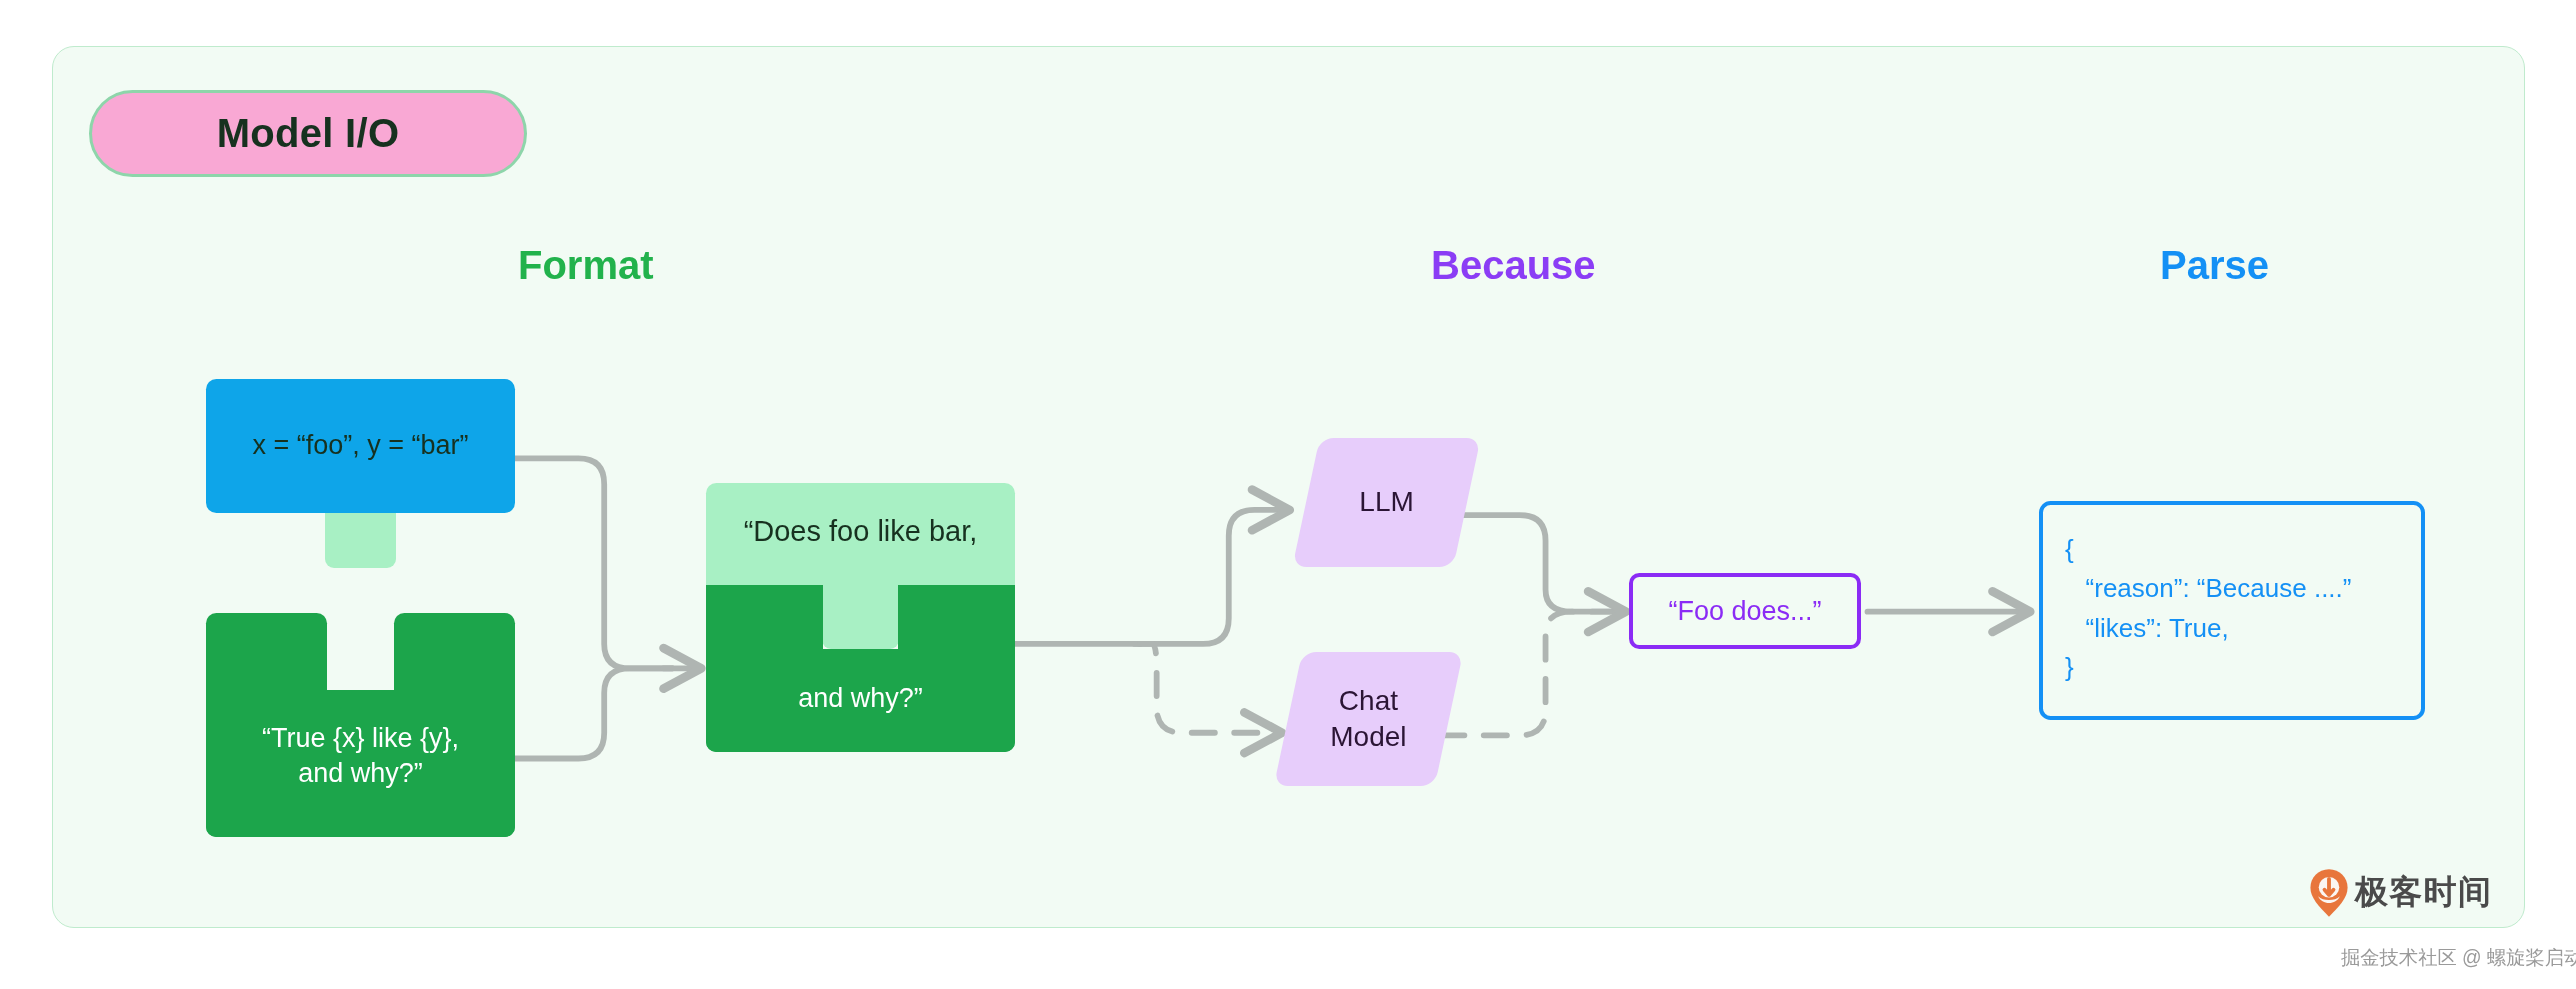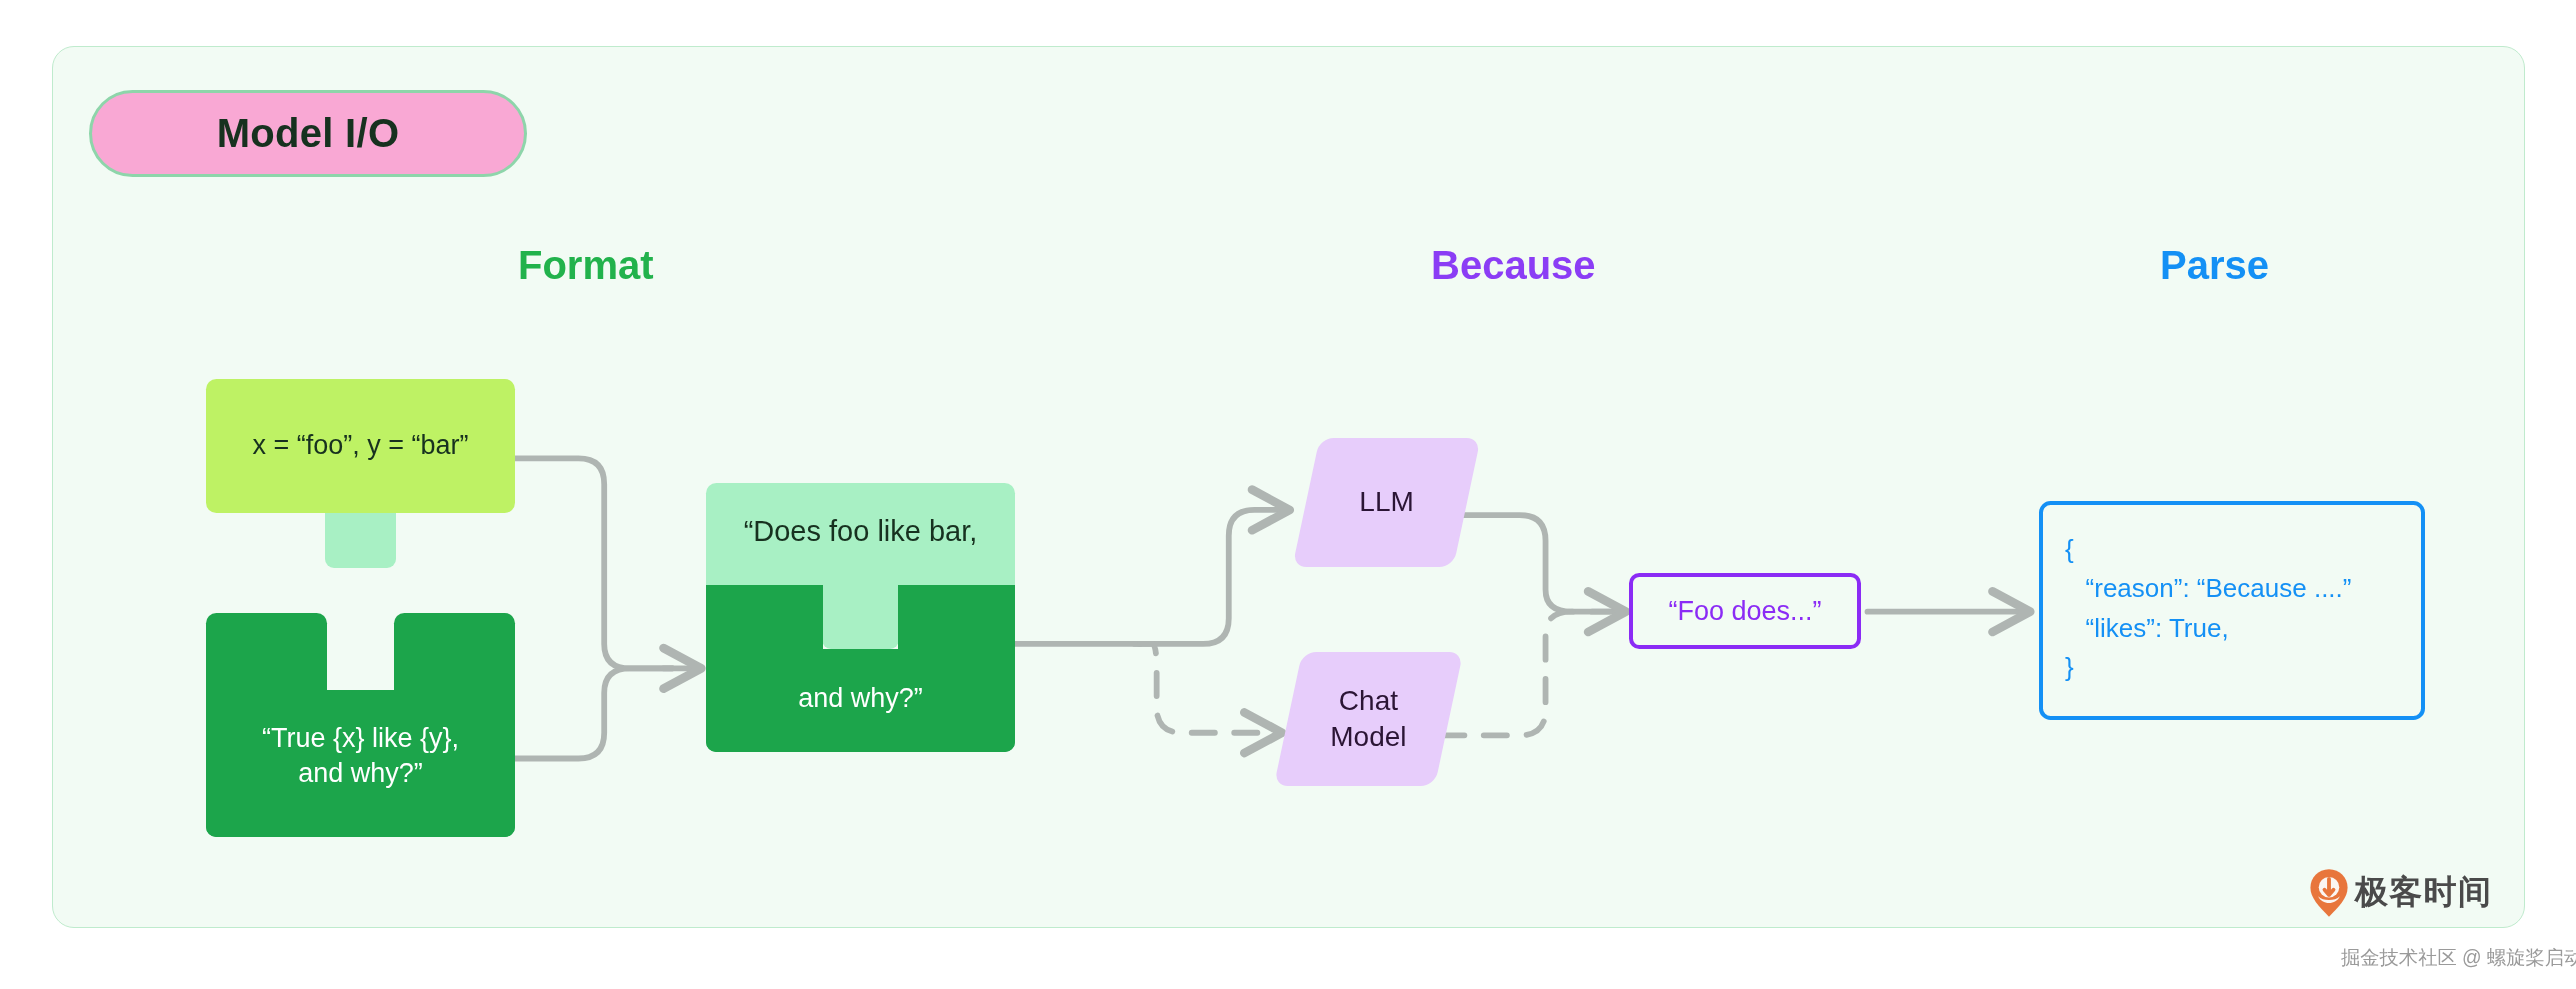--- a/index.html
+++ b/index.html
@@ -71,21 +71,21 @@
     white-space: pre;
   }
 
   
   #piece-input {
     position: absolute;
     left: 206px;
     top: 379px;
     width: 309px;
     height: 134px;
-    background: #bef264;
+    background: #0ea5e9;
     border-radius: 10.3px;
   }
   #piece-input-tab {
     position: absolute;
     left: 325px;
     top: 509px;
     width: 71px;
     height: 59px;
     background: #A8F0C4;
     border-radius: 0 0 9px 9px;

